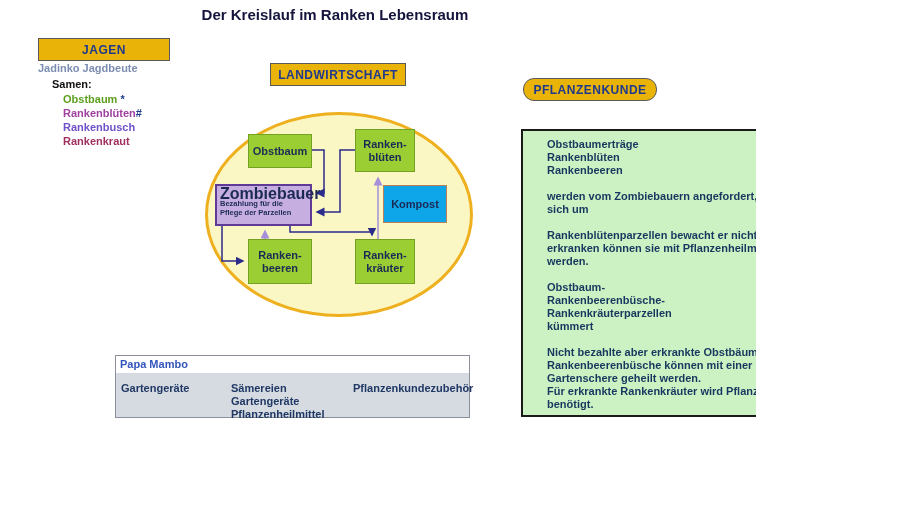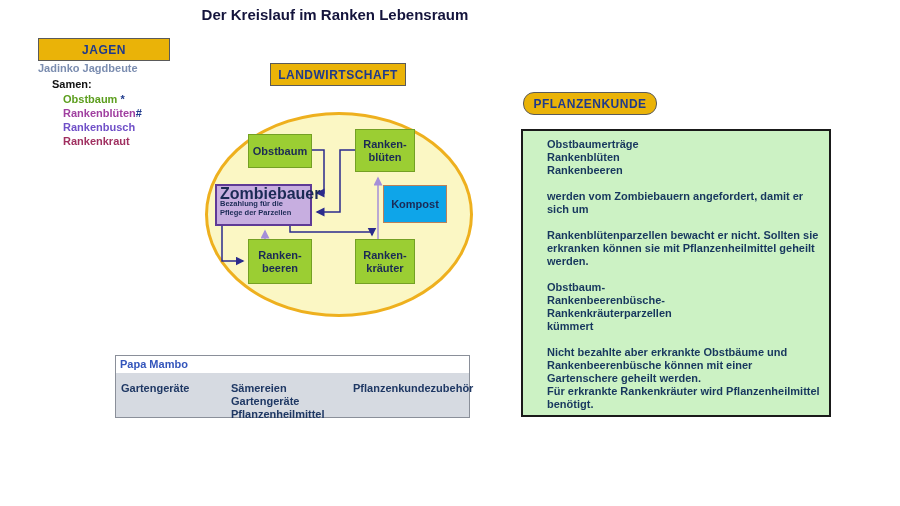--- a/index.html
+++ b/index.html
@@ -1,31 +1,31 @@
 <!DOCTYPE html>
 <html><head>
 <meta charset="utf-8">
 <style>
   html,body{margin:0;padding:0;background:#fff;}
-  #page{position:relative;width:900px;height:506px;background:#ffffff;
+  #page{position:relative;width:756px;height:506px;background:#ffffff;
         font-family:"Liberation Sans",sans-serif;overflow:hidden;}
 
   .abs{position:absolute;}
 
   
   .page-title{left:90px;top:6px;width:490px;text-align:center;
     font-size:15px;font-weight:bold;color:#14143c;}
 
   
   .hdr-box{background:#eab308;border:1px solid #5a5a5a;
     display:flex;align-items:center;justify-content:center;
     font-size:12px;font-weight:bold;color:#1f3a8c;letter-spacing:.5px;}
   .hdr-jagen{left:38px;top:38px;width:130px;height:21px;}
   .hdr-land{left:270px;top:63px;width:134px;height:21px;}
-  .hdr-pflanzen{left:523px;top:92px;width:132px;height:21px;border-radius:11px;}
+  .hdr-pflanzen{left:523px;top:78px;width:132px;height:21px;border-radius:11px;}
 
   
   .jagd-sub{left:38px;top:62px;font-size:11px;font-weight:bold;color:#7b8db0;}
   .samen-label{left:52px;top:78px;font-size:11px;font-weight:bold;color:#111;}
   .seed-list{left:63px;top:92px;font-size:11px;font-weight:bold;line-height:14px;}
   .seed-0{color:#5c9e1e;} .seed-1{color:#a040a0;}
   .seed-2{color:#7050c8;} .seed-3{color:#a03060;}
   .seed-suffix{color:#1f3a8c;}
 
   

